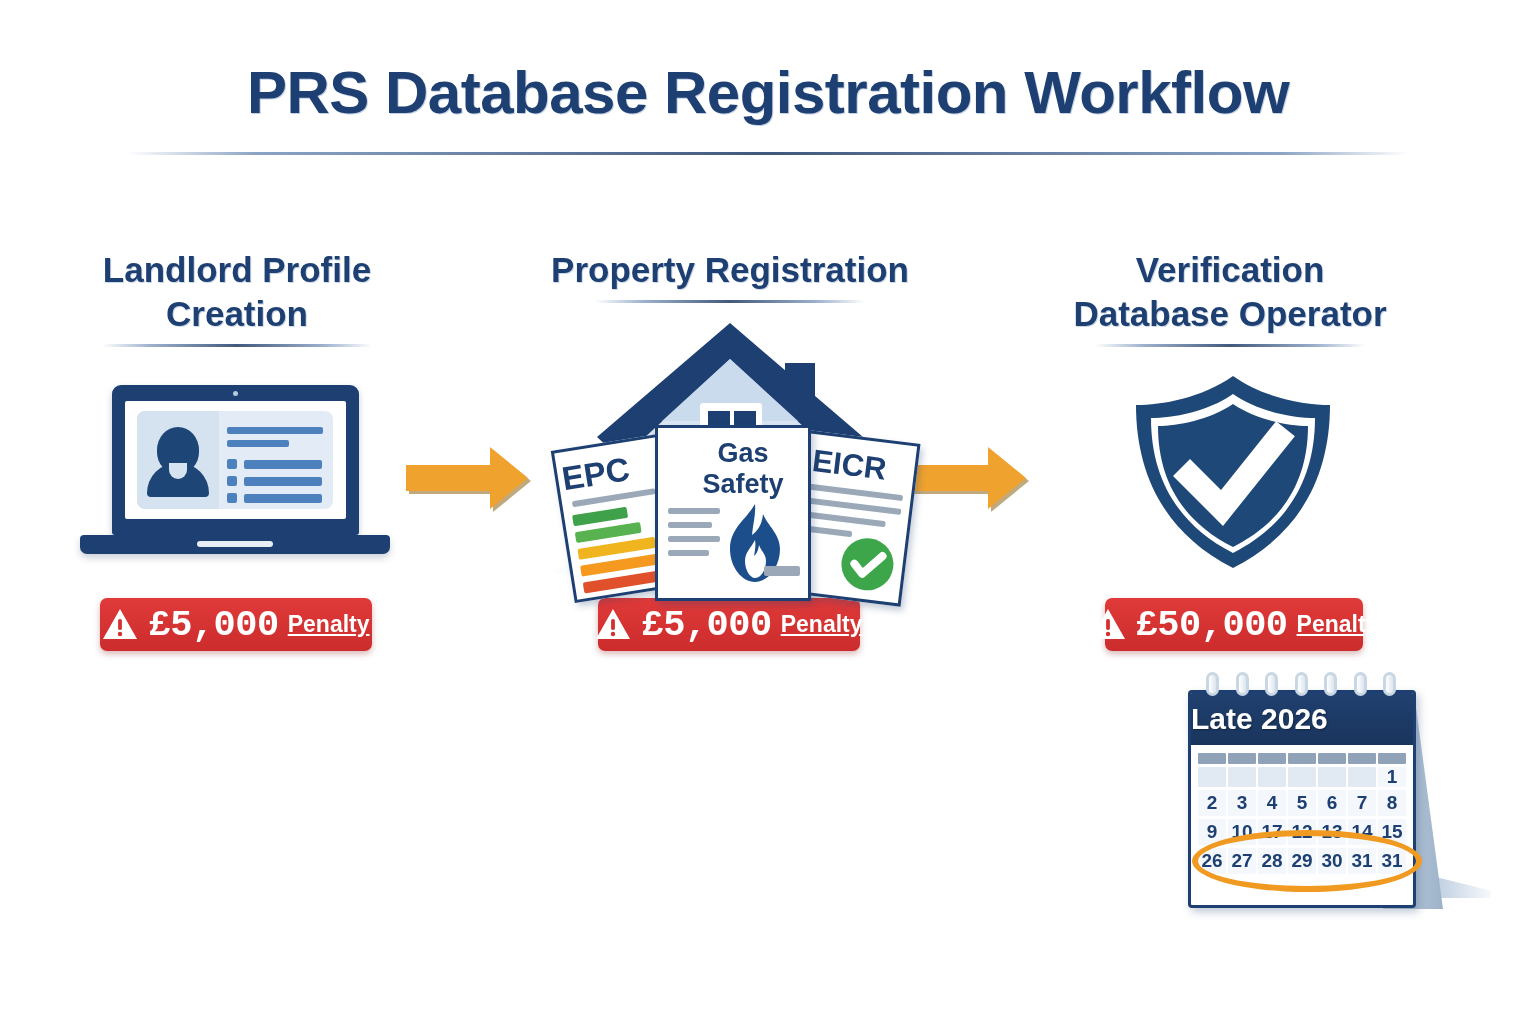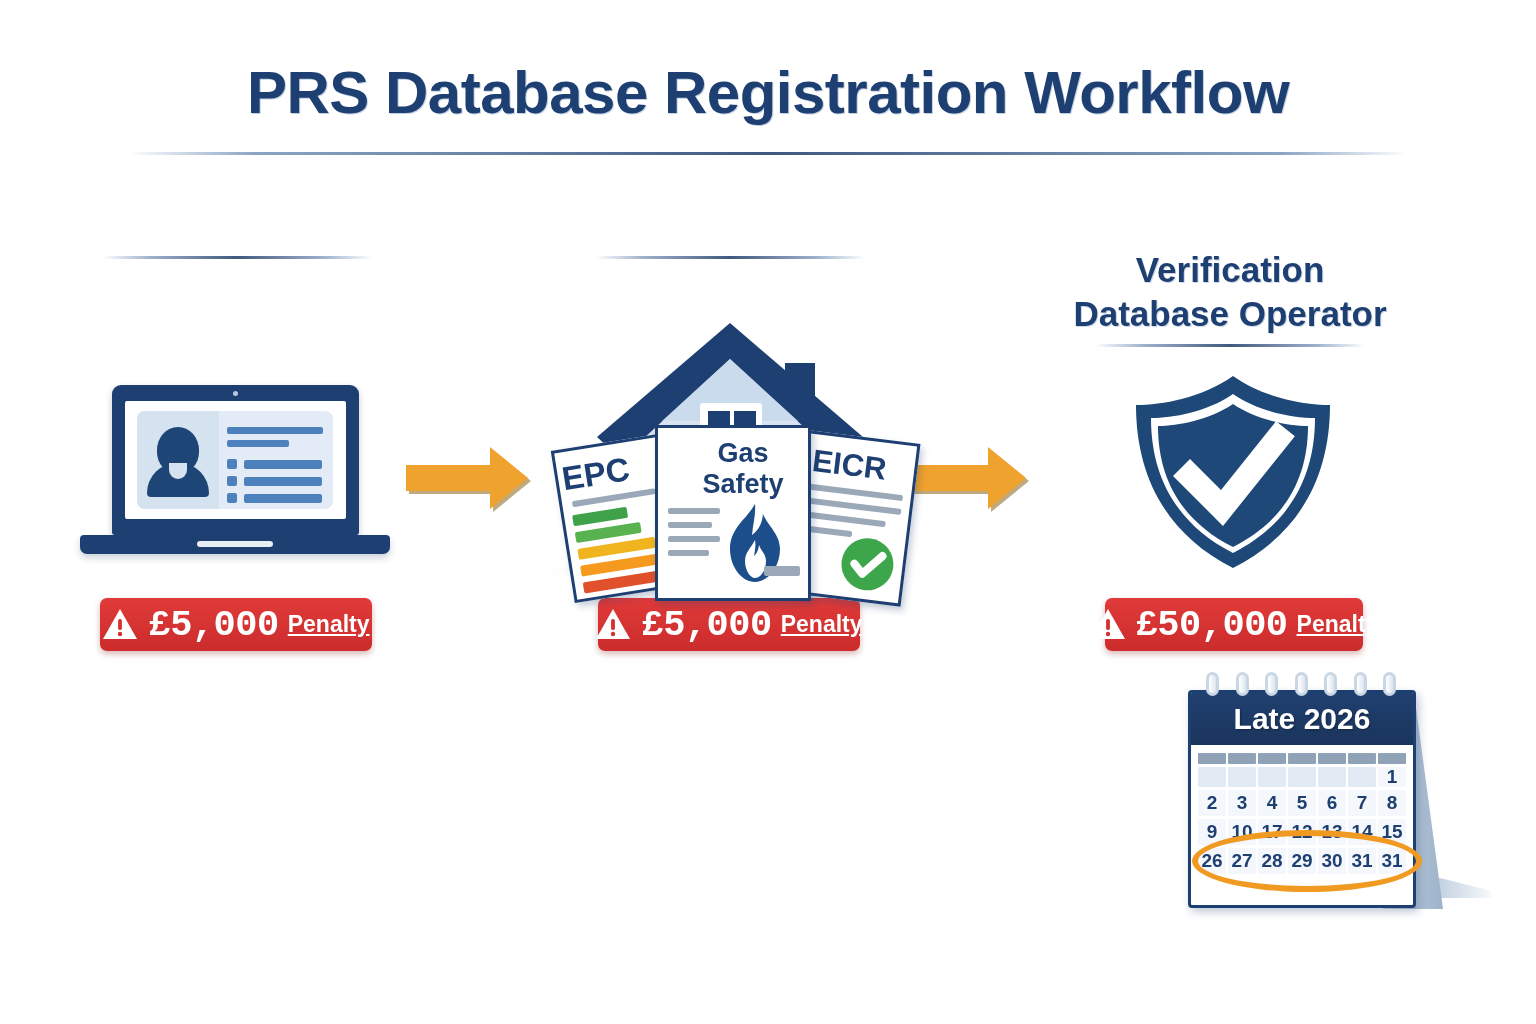--- a/index.html
+++ b/index.html
@@ -321,21 +321,20 @@
     border: 3px solid #1d3f72;
     border-radius: 4px;
     box-shadow: 3px 4px 8px rgba(45,75,115,0.3);
     overflow: hidden;
   }
   .cal-header {
     height: 52px;
     background: linear-gradient(to bottom, #20406f 0%, #1a355d 100%);
     display: flex;
     align-items: center;
-    justify-content: center;
   }
   .cal-month {
     font-family: "Liberation Sans Narrow", "Liberation Sans", sans-serif;
     font-weight: bold;
     font-size: 30px;
     color: #ffffff;
     text-shadow: 1px 1px 2px rgba(0,0,0,0.35);
   }
   .cal-grid {
     padding: 8px 7px 6px 7px;
@@ -386,20 +385,24 @@
     pointer-events: none;
   }
 </style>
 </head>
 <body>
 
 <div class="page-title">PRS Database Registration Workflow</div>
 <div class="title-rule"></div>
 
 <div class="step step-1">
+  <div class="step-title">
+    <div>Landlord Profile</div>
+    <div>Creation</div>
+  </div>
   <div class="step-rule"></div>
 </div>
 
 <div class="laptop">
   <div class="laptop-lid">
     <div class="laptop-cam"></div>
     <div class="laptop-screen">
       <div class="profile-card">
         <div class="avatar-pane">
           <div class="avatar-head"></div>
@@ -441,20 +444,23 @@
 </div>
 
 <div class="arrow arrow-1">
   <svg width="130" height="70" viewBox="0 0 130 70">
     <path d="M4 22 L88 22 L88 4 L126 35 L88 66 L88 48 L4 48 Z" fill="#8a6212" opacity="0.55" transform="translate(3,3)"></path>
     <path d="M4 22 L88 22 L88 4 L126 35 L88 66 L88 48 L4 48 Z" fill="#f0a22e"></path>
   </svg>
 </div>
 
 <div class="step step-2">
+  <div class="step-title">
+    <div>Property Registration</div>
+  </div>
   <div class="step-rule"></div>
 </div>
 
 <div class="house-docs">
   <div class="ground-shadow"></div>
 
   <svg class="house" viewBox="0 0 290 200">
     <rect x="200" y="48" width="30" height="72" fill="#1d3f72"></rect>
     <path d="M45 118 L145 22 L245 118 L245 175 L45 175 Z" fill="#e7edf6"></path>
     <path d="M145 8 L278 122 L252 146 L145 50 L38 146 L12 122 Z" fill="#1d3f72"></path>

